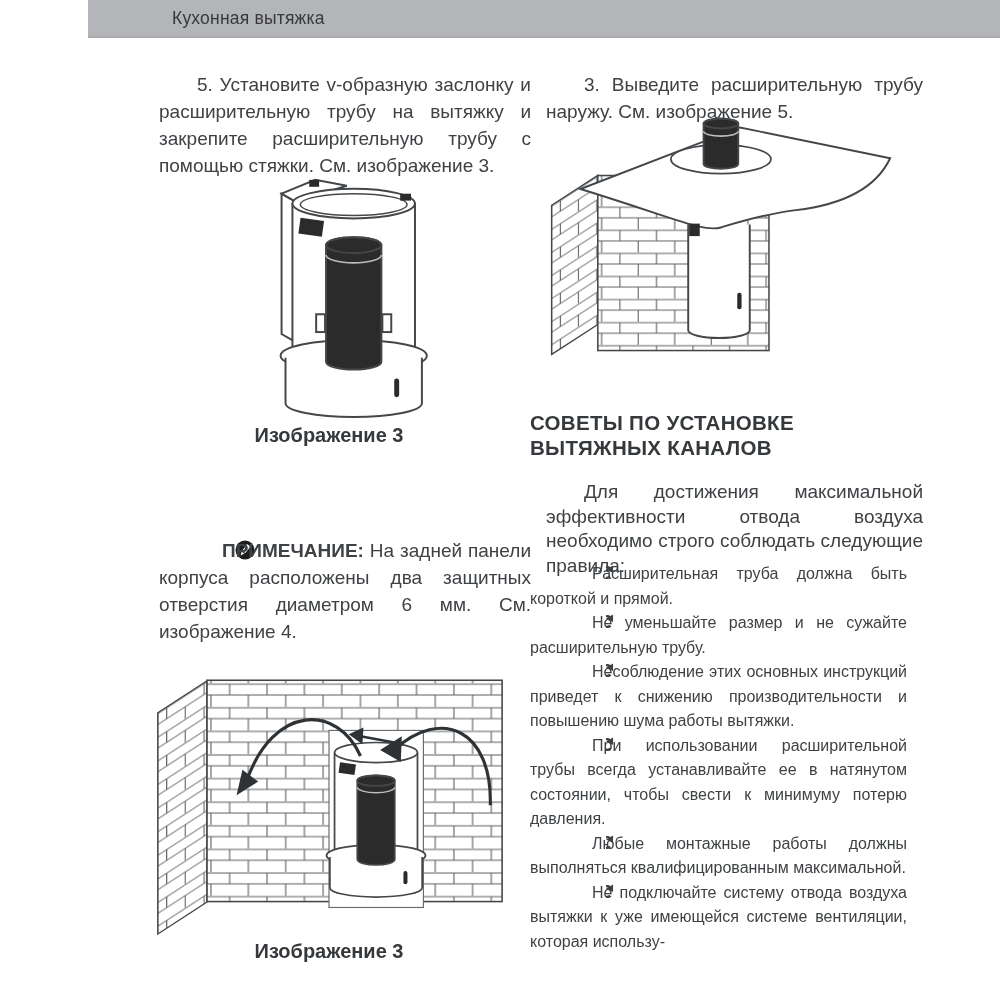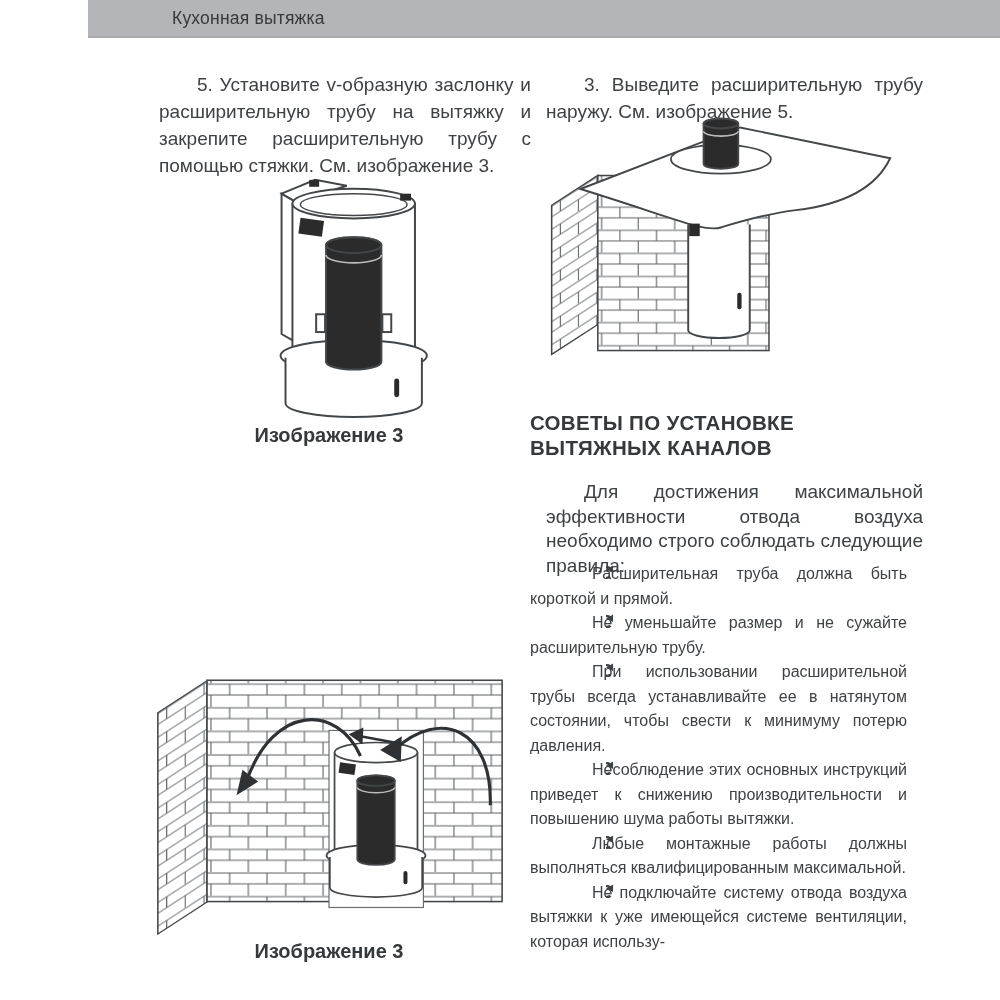--- a/index.html
+++ b/index.html
@@ -56,20 +56,25 @@
         <ellipse cx="135" cy="78" rx="28" ry="8" fill="#2b2b2b"></ellipse>
         <path d="M107,88 A28,8 0 0 0 163,88" stroke="#bdbdbd" stroke-width="1.6"></path>
         <rect x="97" y="148" width="9" height="18" fill="#fff"></rect>
         <rect x="164" y="148" width="9" height="18" fill="#fff"></rect>
       </g>
     </svg>
   </div>
   <p class="caption col-l" style="top:424px">Изображение 3</p>
 
 
+  <p class="para col-l" style="top:521px"><span class="note-icon"><svg width="20" height="20" viewBox="0 0 20 20">
+          <circle cx="10" cy="10" r="9.5" fill="#1c1c1c"></circle>
+          <path d="M7,11 L12,4 L15.4,6.4 L10.4,13 Z" fill="#fff"></path>
+          <path d="M6.6,11.8 L5.6,15.4 L9.4,13.6 Z" fill="#fff"></path>
+        </svg></span><b>ПРИМЕЧАНИЕ:</b>&nbsp;<span>На задней панели корпуса расположены два защитных отверстия диаметром 6 мм. См. изображение 4.</span></p>
 
   <div class="figure col-l" style="top:636px;position:absolute">
     <svg width="372" height="300" viewBox="0 0 372 305">
       <defs>
         <pattern id="brick4" width="38" height="24" patternUnits="userSpaceOnUse">
           <rect width="38" height="24" fill="#fff"></rect>
           <path d="M0 1 H38 M0 12 H38 M9 1 V12 M28 12 V24" stroke="#5a5d60" stroke-width="1.1" fill="none"></path>
         </pattern>
       </defs>
       <g stroke="#44474a" stroke-width="1.6" fill="none">
@@ -136,25 +141,25 @@
             <path d="M5,14 A6.3,6.3 0 1 1 5,4" fill="none" stroke="#3f4245" stroke-width="2.8"></path>
             <polygon points="8.5,0.5 0,5.5 8.5,9.5" fill="#3f4245"></polygon>
           </svg></span><span>Расширительная труба должна быть короткой и прямой.</span></p>
     <p class="tip"><span class="tip-icon"><svg width="15" height="15" viewBox="0 0 18 18">
             <path d="M5,14 A6.3,6.3 0 1 1 5,4" fill="none" stroke="#3f4245" stroke-width="2.8"></path>
             <polygon points="8.5,0.5 0,5.5 8.5,9.5" fill="#3f4245"></polygon>
           </svg></span><span>Не уменьшайте размер и не сужайте расширительную трубу.</span></p>
     <p class="tip"><span class="tip-icon"><svg width="15" height="15" viewBox="0 0 18 18">
             <path d="M5,14 A6.3,6.3 0 1 1 5,4" fill="none" stroke="#3f4245" stroke-width="2.8"></path>
             <polygon points="8.5,0.5 0,5.5 8.5,9.5" fill="#3f4245"></polygon>
-          </svg></span><span>При использовании расширительной трубы всегда устанавливайте ее в натянутом состоянии, чтобы свести к минимуму потерю давления.</span></p>
+          </svg></span><span>Несоблюдение этих основных инструкций приведет к снижению производительности и повышению шума работы вытяжки.</span></p>
     <p class="tip"><span class="tip-icon"><svg width="15" height="15" viewBox="0 0 18 18">
             <path d="M5,14 A6.3,6.3 0 1 1 5,4" fill="none" stroke="#3f4245" stroke-width="2.8"></path>
             <polygon points="8.5,0.5 0,5.5 8.5,9.5" fill="#3f4245"></polygon>
-          </svg></span><span>Несоблюдение этих основных инструкций приведет к снижению производительности и повышению шума работы вытяжки.</span></p>
+          </svg></span><span>При использовании расширительной трубы всегда устанавливайте ее в натянутом состоянии, чтобы свести к минимуму потерю давления.</span></p>
     <p class="tip"><span class="tip-icon"><svg width="15" height="15" viewBox="0 0 18 18">
             <path d="M5,14 A6.3,6.3 0 1 1 5,4" fill="none" stroke="#3f4245" stroke-width="2.8"></path>
             <polygon points="8.5,0.5 0,5.5 8.5,9.5" fill="#3f4245"></polygon>
           </svg></span><span>Любые монтажные работы должны выполняться квалифицированным максимальной.</span></p>
     <p class="tip"><span class="tip-icon"><svg width="15" height="15" viewBox="0 0 18 18">
             <path d="M5,14 A6.3,6.3 0 1 1 5,4" fill="none" stroke="#3f4245" stroke-width="2.8"></path>
             <polygon points="8.5,0.5 0,5.5 8.5,9.5" fill="#3f4245"></polygon>
           </svg></span><span>Не подключайте систему отвода воздуха вытяжки к уже имеющейся системе вентиляции, которая использу-</span></p>
   </div>
 

